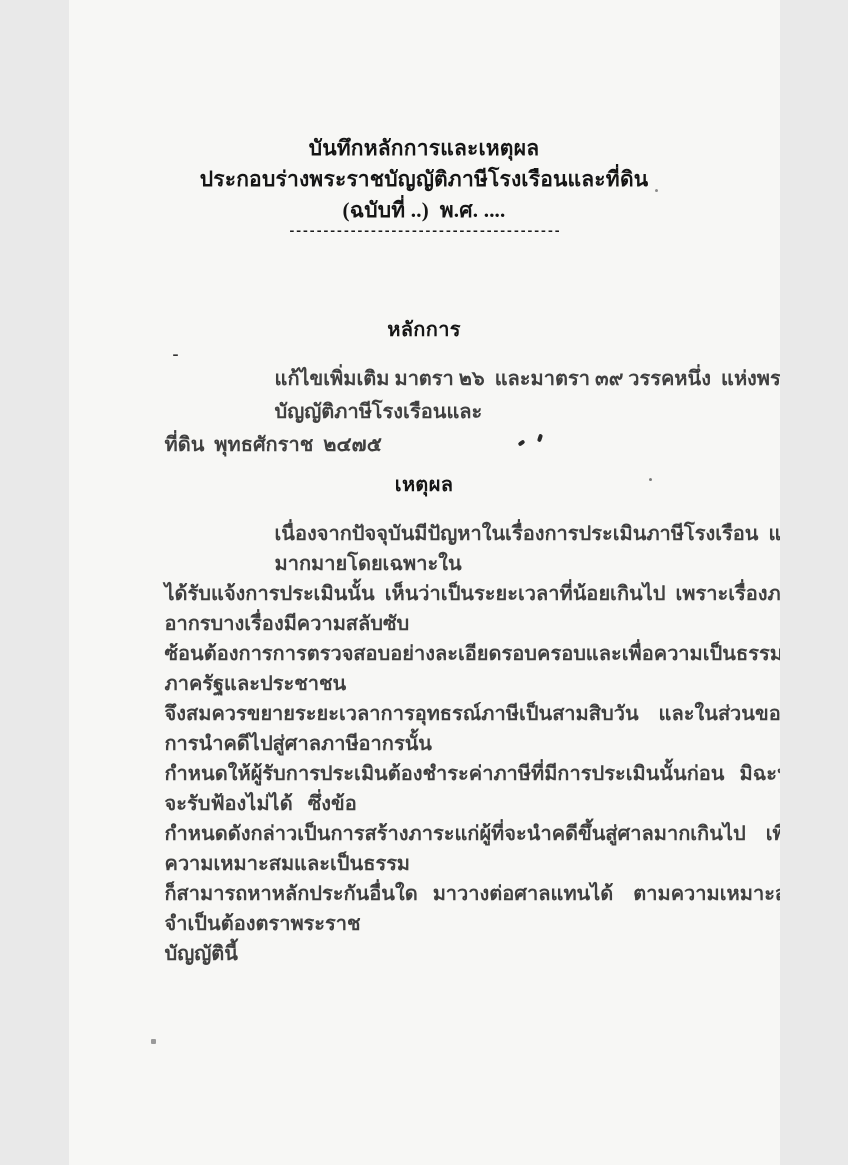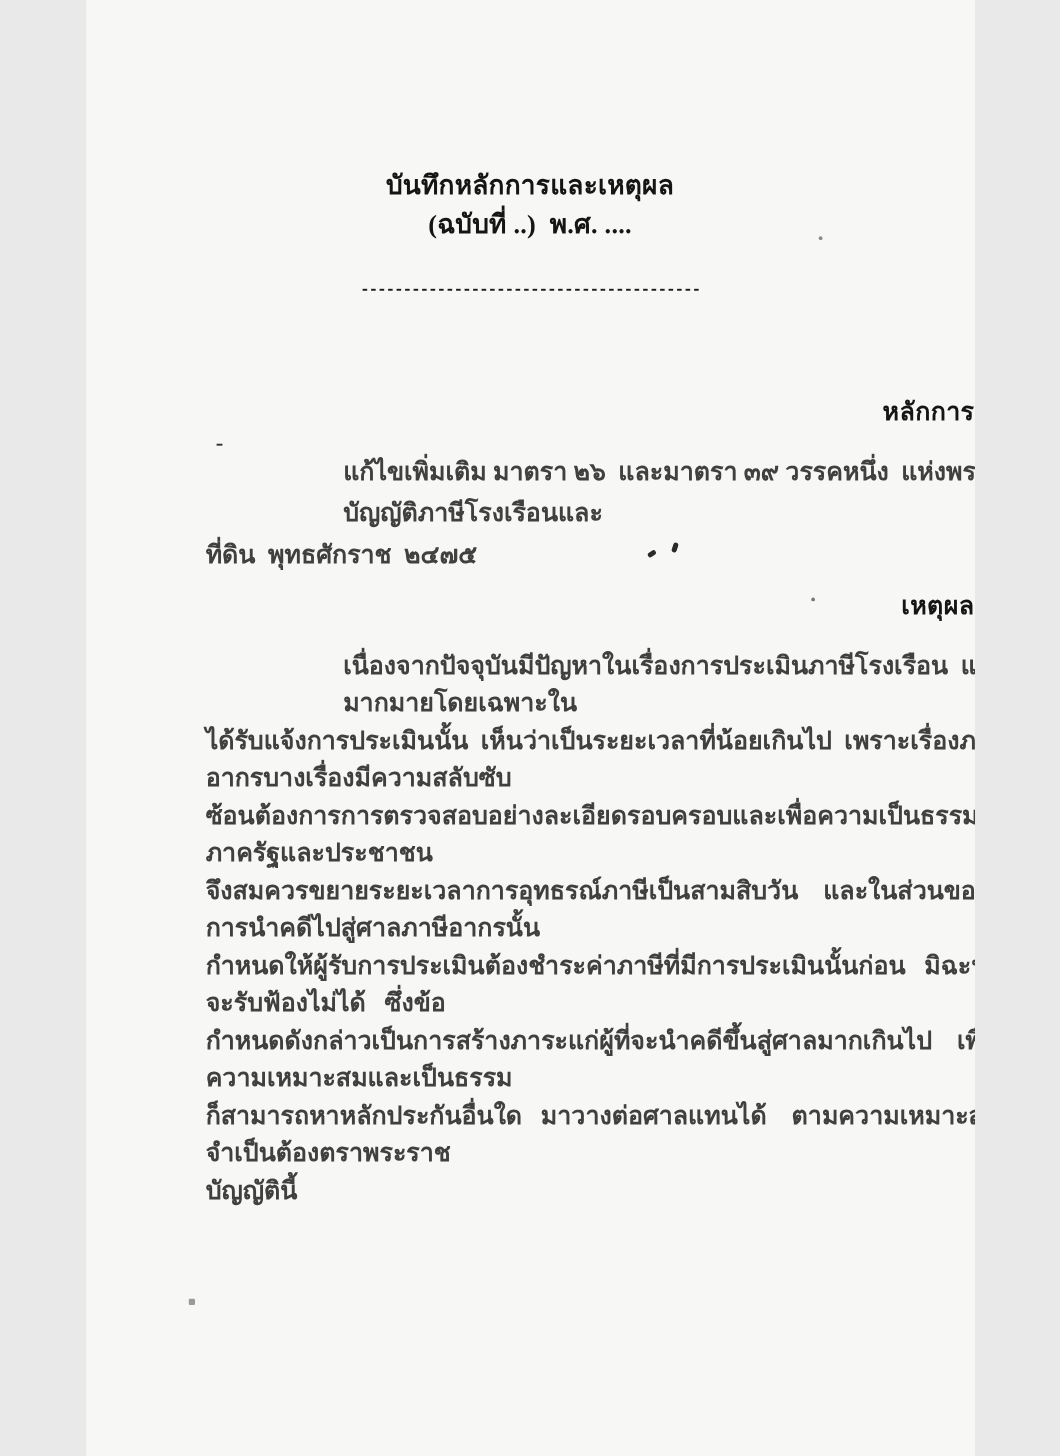--- a/index.html
+++ b/index.html
@@ -41,21 +41,21 @@
     font-weight: 700;
     letter-spacing: -1px;
     color: #1b1b1b;
     font-family: "Liberation Mono", "DejaVu Sans Mono", monospace;
   }
 
   .section-heading {
     position: absolute;
     left: 0;
     right: 0;
-    text-align: right;
+    text-align: center;
     font-size: 20px;
     font-weight: 700;
     letter-spacing: 0.3px;
   }
   .heading-principle { top: 313px; }
   .heading-reason   { top: 468px; }
 
   .paragraph {
     position: absolute;
     left: 96px;
@@ -88,20 +88,21 @@
   .speckle.d { left: 82px;  top: 1039px; width: 5px; height: 5px; background: #9a9a9a; border-radius: 1px; }
   .speckle.e { left: 586px; top: 189px; width: 3px; height: 3px; background: #8a8a8a; }
 </style>
 </head>
 <body>
 
 <div class="page">
 
   <div class="title-block">
     <div class="title-line center">บันทึกหลักการและเหตุผล</div>
+    <div class="title-line center">ประกอบร่างพระราชบัญญัติภาษีโรงเรือนและที่ดิน</div>
     <div class="title-line center">(ฉบับที่ ..)  พ.ศ. ....</div>
   </div>
 
   <div class="divider">----------------------------------------</div>
 
   <div class="section-heading heading-principle">หลักการ</div>
 
   <div class="stray-dash">-</div>
 
   <div class="paragraph para-principle">

